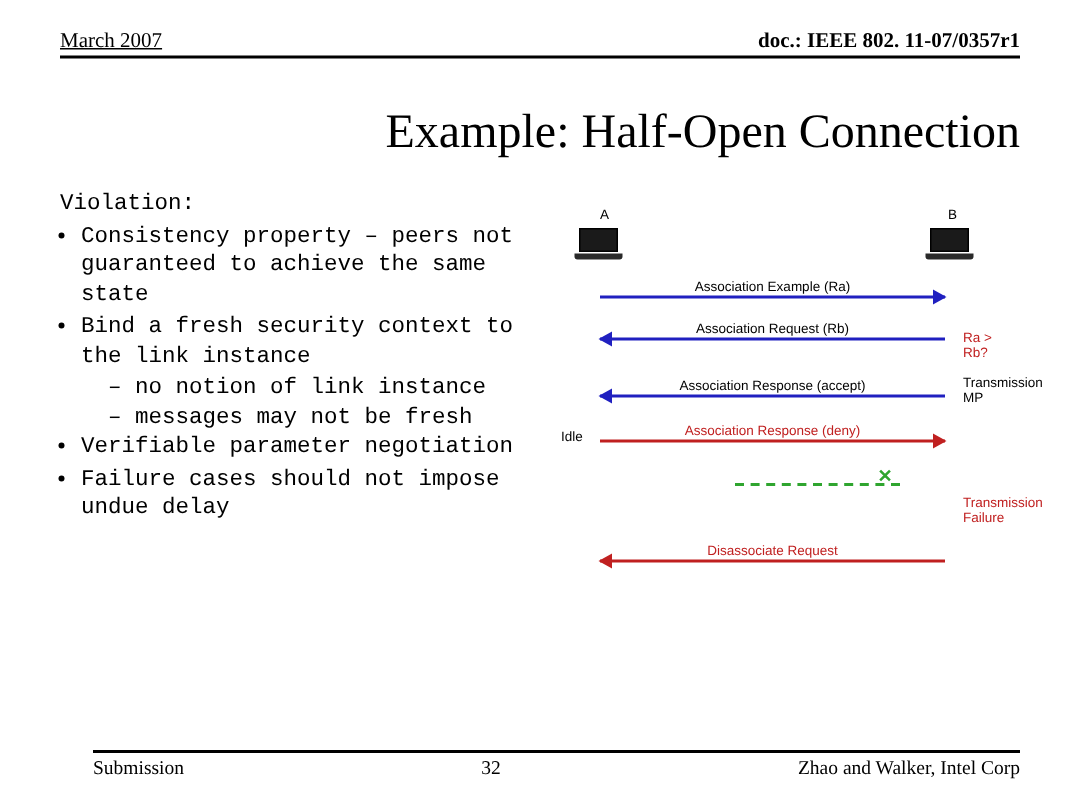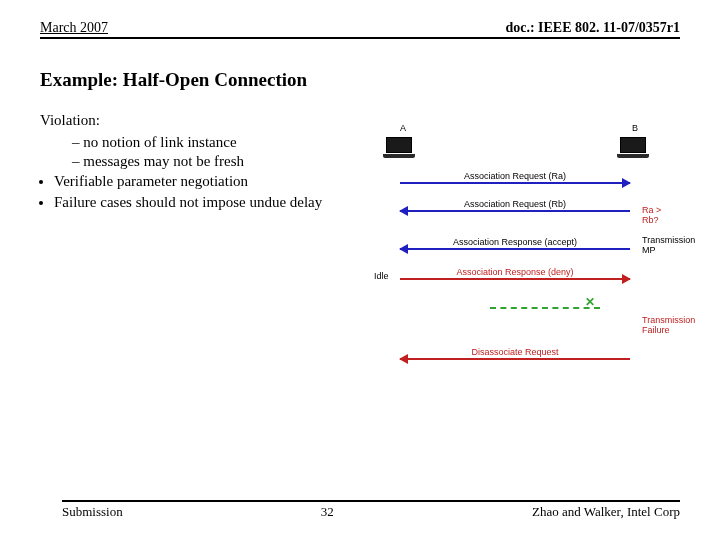--- a/index.html
+++ b/index.html
@@ -21,33 +21,34 @@
     font-size: 14px;
     padding-bottom: 2px;
   }
   .header-line {
     border-bottom: 2px solid #000;
     margin-top: -1px;
   }
   .header .left { text-decoration: underline; }
   .header .right { font-weight: bold; }
   .title {
-    text-align: left;
-    font-size: 19px;
+    text-align: right;
+    font-size: 32px;
     margin: 30px 0 20px 0;
-    font-weight: bold;
+    font-weight: normal;
   }
   .body-row {
     display: flex;
     align-items: flex-start;
   }
   .violation {
     width: 320px;
     font-size: 15px;
     line-height: 1.3;
+    font-family: Liberation Mono, monospace;
   }
   .violation .v-head { margin-bottom: 2px; }
   .bullets { margin: 0; padding-left: 14px; list-style: disc; }
   .bullets li { margin-bottom: 2px; }
   .sub-indent { padding-left: 32px; }
   .diagram {
     flex: 1;
     position: relative;
     height: 300px;
     font-family: Arial, Helvetica, sans-serif;
@@ -140,20 +141,24 @@
     <span class="left">March 2007</span>
     <span class="right">doc.: IEEE 802. 11-07/0357r1</span>
   </div>
   <div class="header-line"></div>
 
   <h1 class="title">Example: Half-Open Connection</h1>
 
   <div class="body-row">
     <div class="violation">
       <div class="v-head">Violation:</div>
+      <ul class="bullets">
+        <li>Consistency property – peers not guaranteed to achieve the same state</li>
+        <li>Bind a fresh security context to the link instance</li>
+      </ul>
       <div class="sub-indent">– no notion of link instance</div>
       <div class="sub-indent">– messages may not be fresh</div>
       <ul class="bullets">
         <li>Verifiable parameter negotiation</li>
         <li>Failure cases should not impose undue delay</li>
       </ul>
     </div>
 
     <div class="diagram">
       <div class="node-label node-a">A</div>
@@ -161,21 +166,21 @@
       <div class="laptop la">
           <div class="screen"></div>
           <div class="base"></div>
         </div>
       <div class="laptop lb">
           <div class="screen"></div>
           <div class="base"></div>
         </div>
 
       <div class="msg" style="top:60px">
-        <div class="label">Association Request (Ra)</div>
+        <div class="label">Association Example (Ra)</div>
         <div class="arrow-line blue right">
             <div class="head"></div>
           </div>
       </div>
 
       <div class="msg" style="top:88px">
         <div class="label">Association Request (Rb)</div>
         <div class="arrow-line blue left">
             <div class="head"></div>
           </div>

